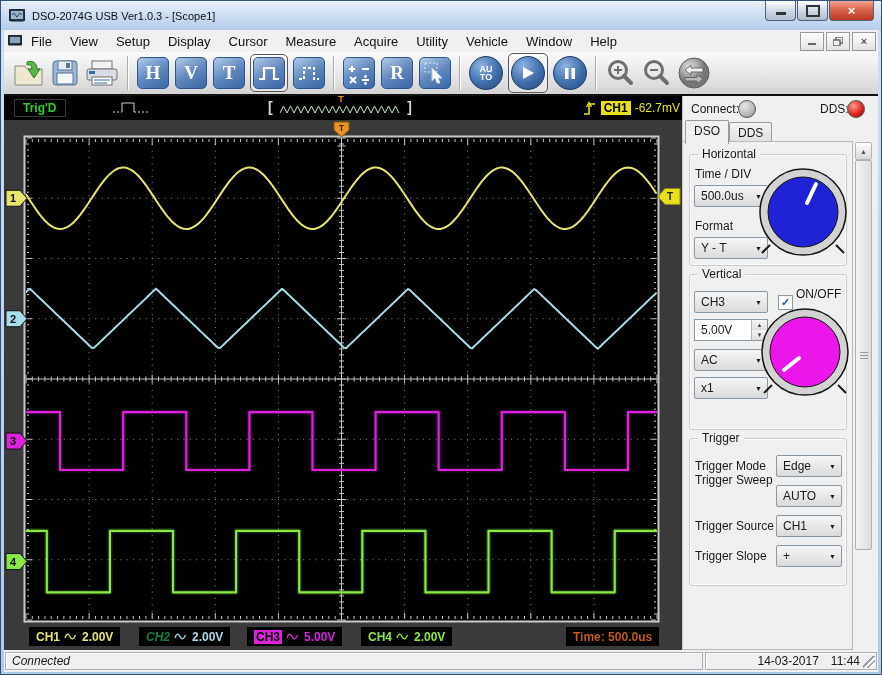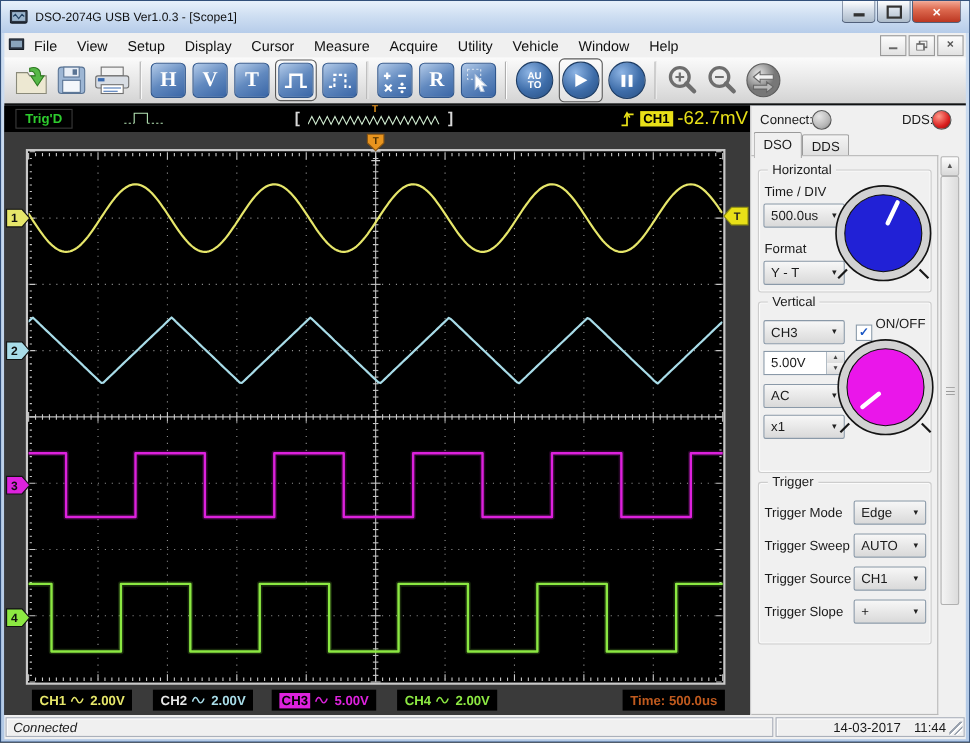--- a/index.html
+++ b/index.html
@@ -32,21 +32,21 @@
   .scope-area{width:678px;position:relative;background:#000;}
   .trig-strip{position:absolute;top:0;left:0;right:0;height:24px;background:#000;color:#ccc;font-size:12px;}
   .trigd{position:absolute;left:10px;top:3px;padding:1px 8px;border:1px solid #3a3a3a;font-weight:bold;}
   .pulse-glyph{position:absolute;left:108px;top:3px;}
   .overview{position:absolute;left:264px;top:0;width:146px;height:24px;}
   .ov-t{position:absolute;left:50%;transform:translateX(-50%);top:-2px;font-size:9px;font-weight:bold;}
   .ov-brk{position:absolute;top:3px;color:#d8d8d8;font-size:14px;font-weight:bold;}
   .ov-svg{position:absolute;left:12px;top:7px;}
   .trig-right{position:absolute;right:2px;top:2px;display:flex;align-items:center;height:20px;}
   #trig-src{font-weight:bold;padding:0 3px;margin:0 4px;font-size:12px;}
-  #trig-level{font-size:17px;}
+  #trig-level{font-size:12px;}
   .surround{position:absolute;top:24px;left:0;width:678px;height:530px;background:#3a3a3a;}
   #scope-svg{position:absolute;top:0;left:0;}
   .badge{position:absolute;top:507px;height:19px;background:#000;display:flex;align-items:center;padding:0 7px;font-size:12px;font-weight:bold;}
   .badge .b-name{margin-right:4px;}
   .badge .coupling{margin-right:5px;}
   
   .side-panel{flex:1;background:#f0f0f0;position:relative;font-size:12px;color:#1a1a1a;border-left:1px solid #c8c8c8;}
   .ind-label{position:absolute;top:6px;}
   .ind-circle{position:absolute;width:16px;height:16px;border-radius:50%;border:1px solid #555;top:4px;}
   .tabs{position:absolute;top:24px;left:2px;display:flex;align-items:flex-end;}
@@ -895,21 +895,21 @@
             <line x1="333.5" y1="26" x2="341.5" y2="26" stroke="#cfcfcf"></line>
           </svg>
         <div class="badge" style="left:25px">
           <span class="b-name" style="color: rgb(230, 230, 106);">CH1</span>
           <svg class="coupling" width="13" height="9">
               <path d="M1,6 C2.5,1 4.5,1 6,4.5 C7.5,8 9.5,8 11.5,3" fill="none" stroke-width="1.3" style="stroke: rgb(230, 230, 106);"></path>
             </svg>
           <span class="b-val" style="color: rgb(230, 230, 106);">2.00V</span>
         </div>
         <div class="badge" style="left:135px">
-          <span class="b-name" style="color: #e5e5e5;">CH2</span>
+          <span class="b-name" style="color: #15803d; font-style: italic;">CH2</span>
           <svg class="coupling" width="13" height="9">
               <path d="M1,6 C2.5,1 4.5,1 6,4.5 C7.5,8 9.5,8 11.5,3" fill="none" stroke-width="1.3" style="stroke: rgb(168, 220, 232);"></path>
             </svg>
           <span class="b-val" style="color: rgb(168, 220, 232);">2.00V</span>
         </div>
         <div class="badge" style="left:243px">
           <span class="b-name inv" style="background: rgb(221, 34, 221); color: rgb(0, 0, 0); padding: 0px 2px;">CH3</span>
           <svg class="coupling" width="13" height="9">
               <path d="M1,6 C2.5,1 4.5,1 6,4.5 C7.5,8 9.5,8 11.5,3" fill="none" stroke-width="1.3" style="stroke: rgb(221, 34, 221);"></path>
             </svg>
@@ -992,21 +992,21 @@
           <line x1="40" y1="52" x2="25" y2="64" stroke="#fff" stroke-width="4" stroke-linecap="round"></line>
         </svg>
 
         <div class="groupbox" style="top:296px;height:148px">
           <span class="gb-legend">Trigger</span>
           <span class="fld-label" style="left:5px;top:20px">Trigger Mode</span>
           <div class="combo" style="left:86px;top:16px;width:66px">
             <span>Edge</span>
             <span class="combo-arrow">▼</span>
           </div>
-          <span class="fld-label" style="left:5px;top:50px">Trigger Sweep</span>
+          <span class="fld-label" style="left:5px;top:34px">Trigger Sweep</span>
           <div class="combo" style="left:86px;top:46px;width:66px">
             <span>AUTO</span>
             <span class="combo-arrow">▼</span>
           </div>
           <span class="fld-label" style="left:5px;top:80px">Trigger Source</span>
           <div class="combo" style="left:86px;top:76px;width:66px">
             <span>CH1</span>
             <span class="combo-arrow">▼</span>
           </div>
           <span class="fld-label" style="left:5px;top:110px">Trigger Slope</span>

